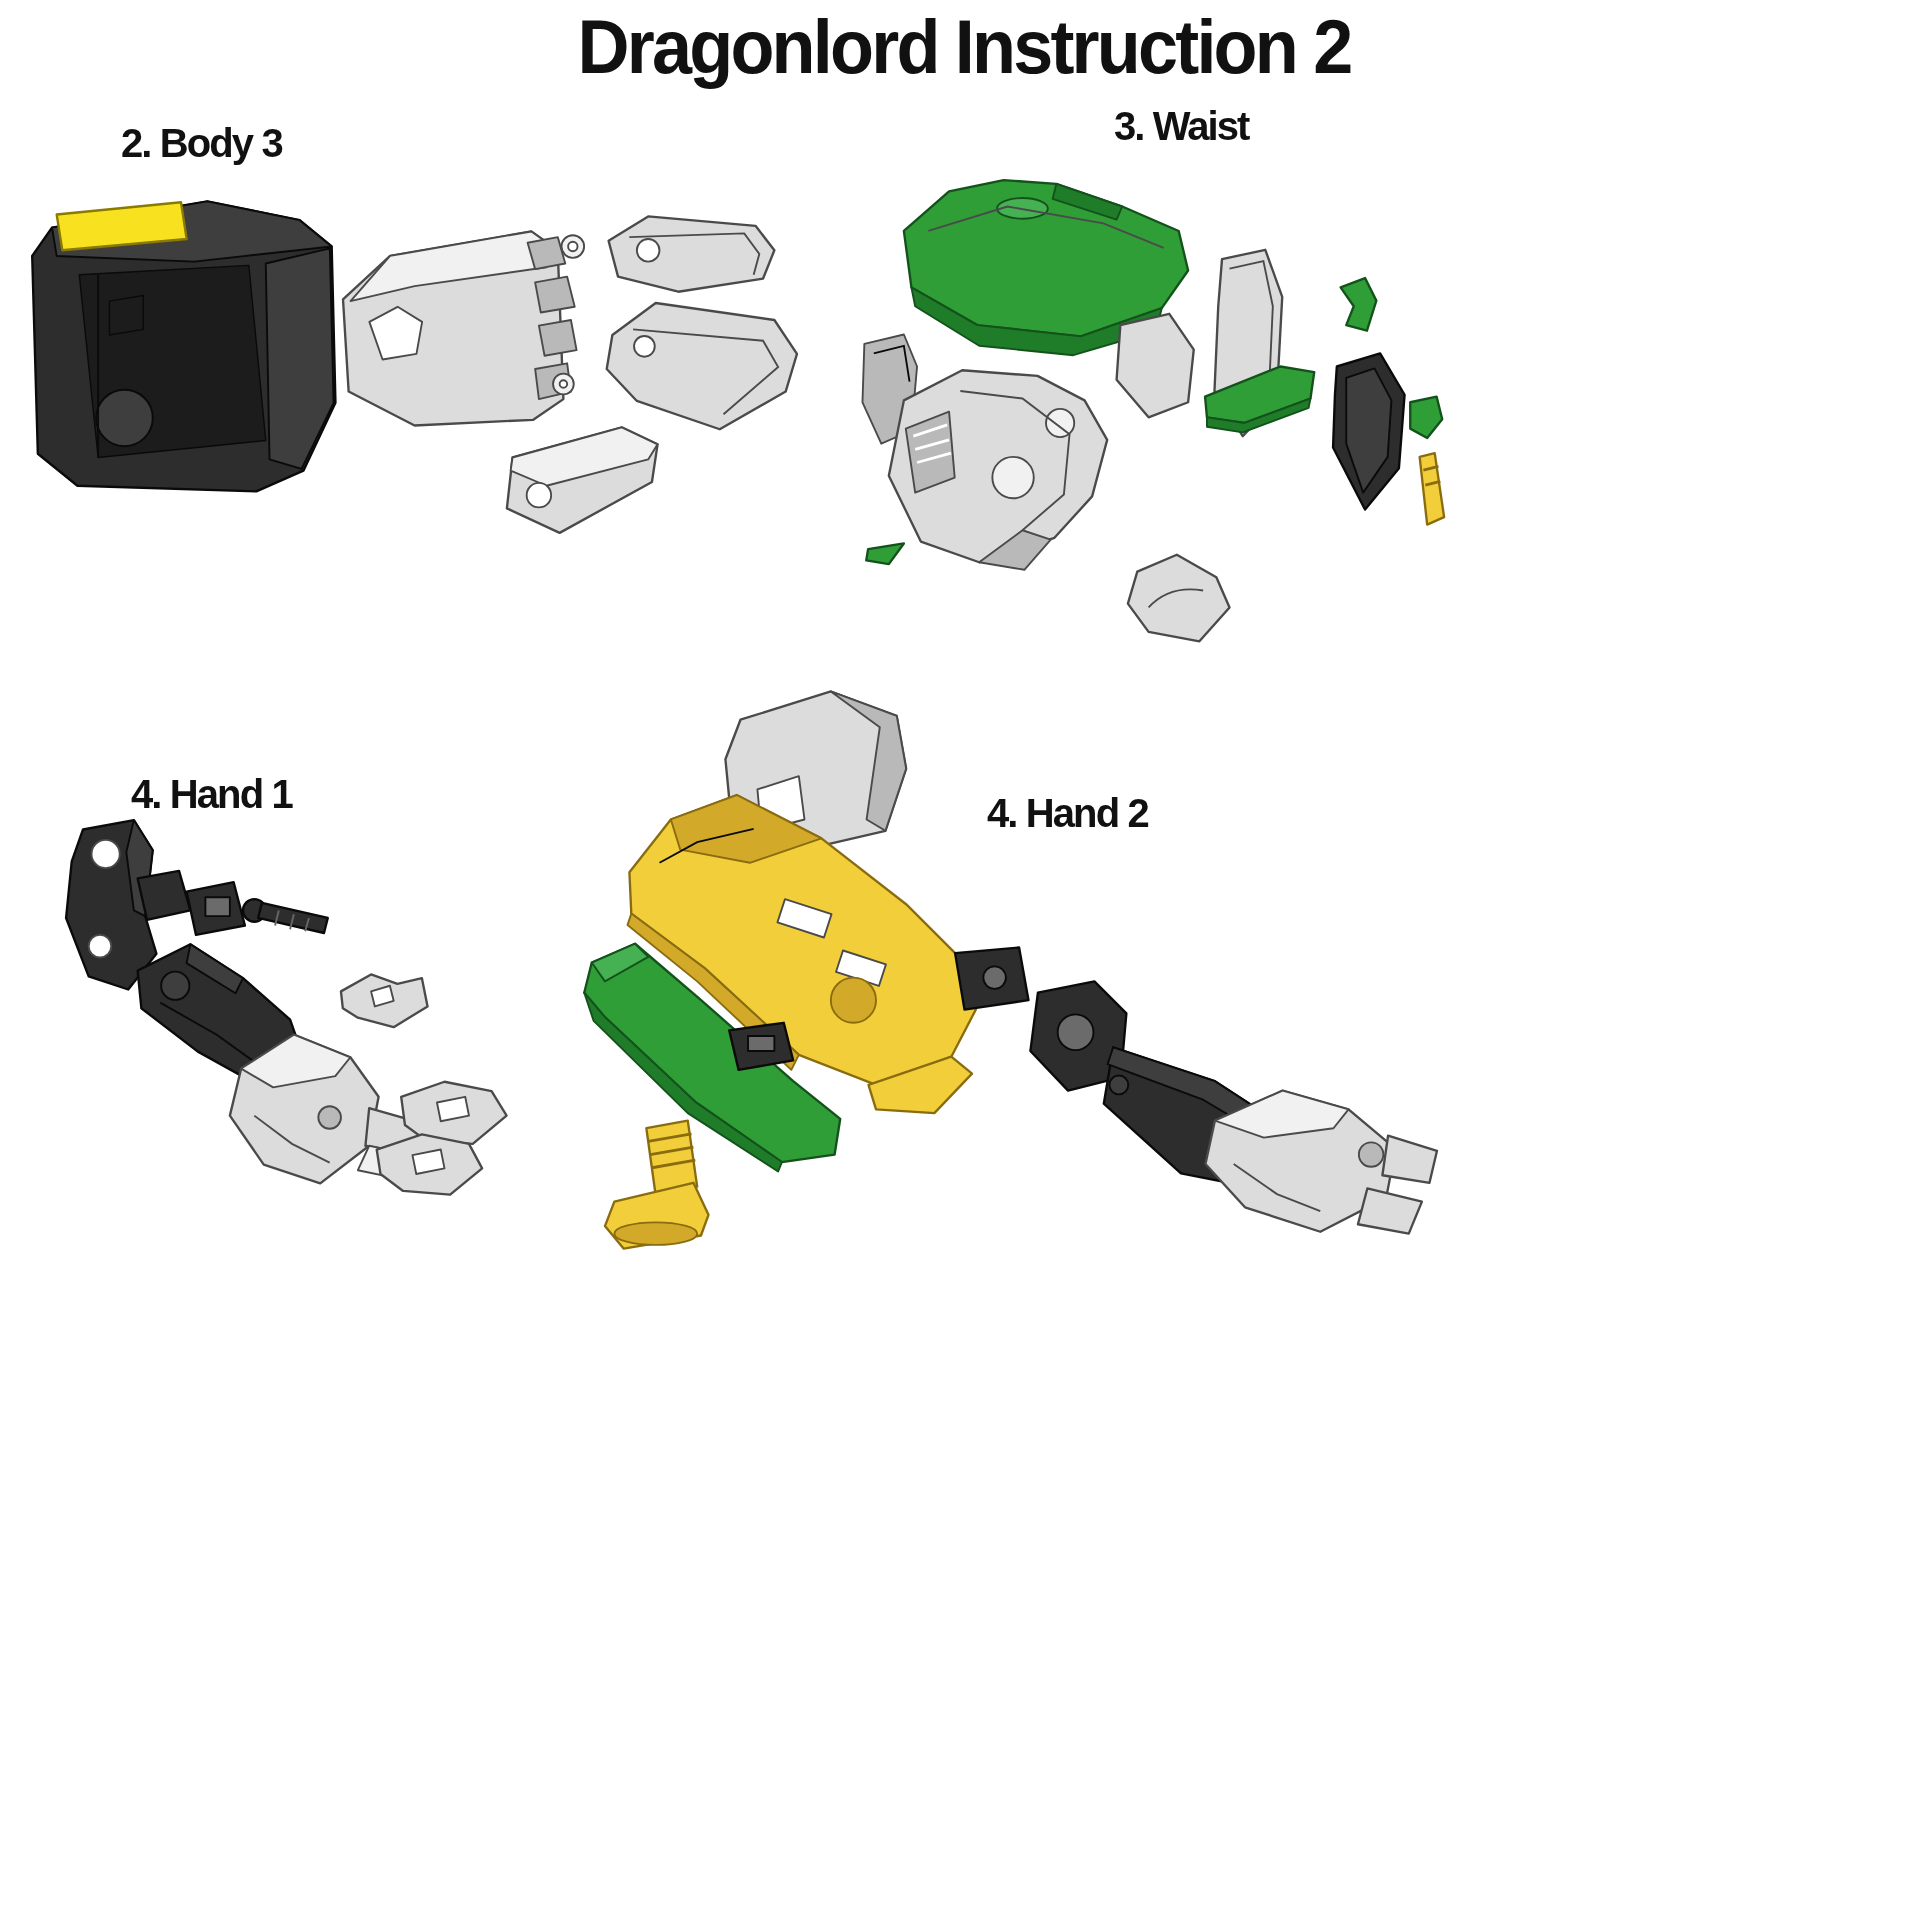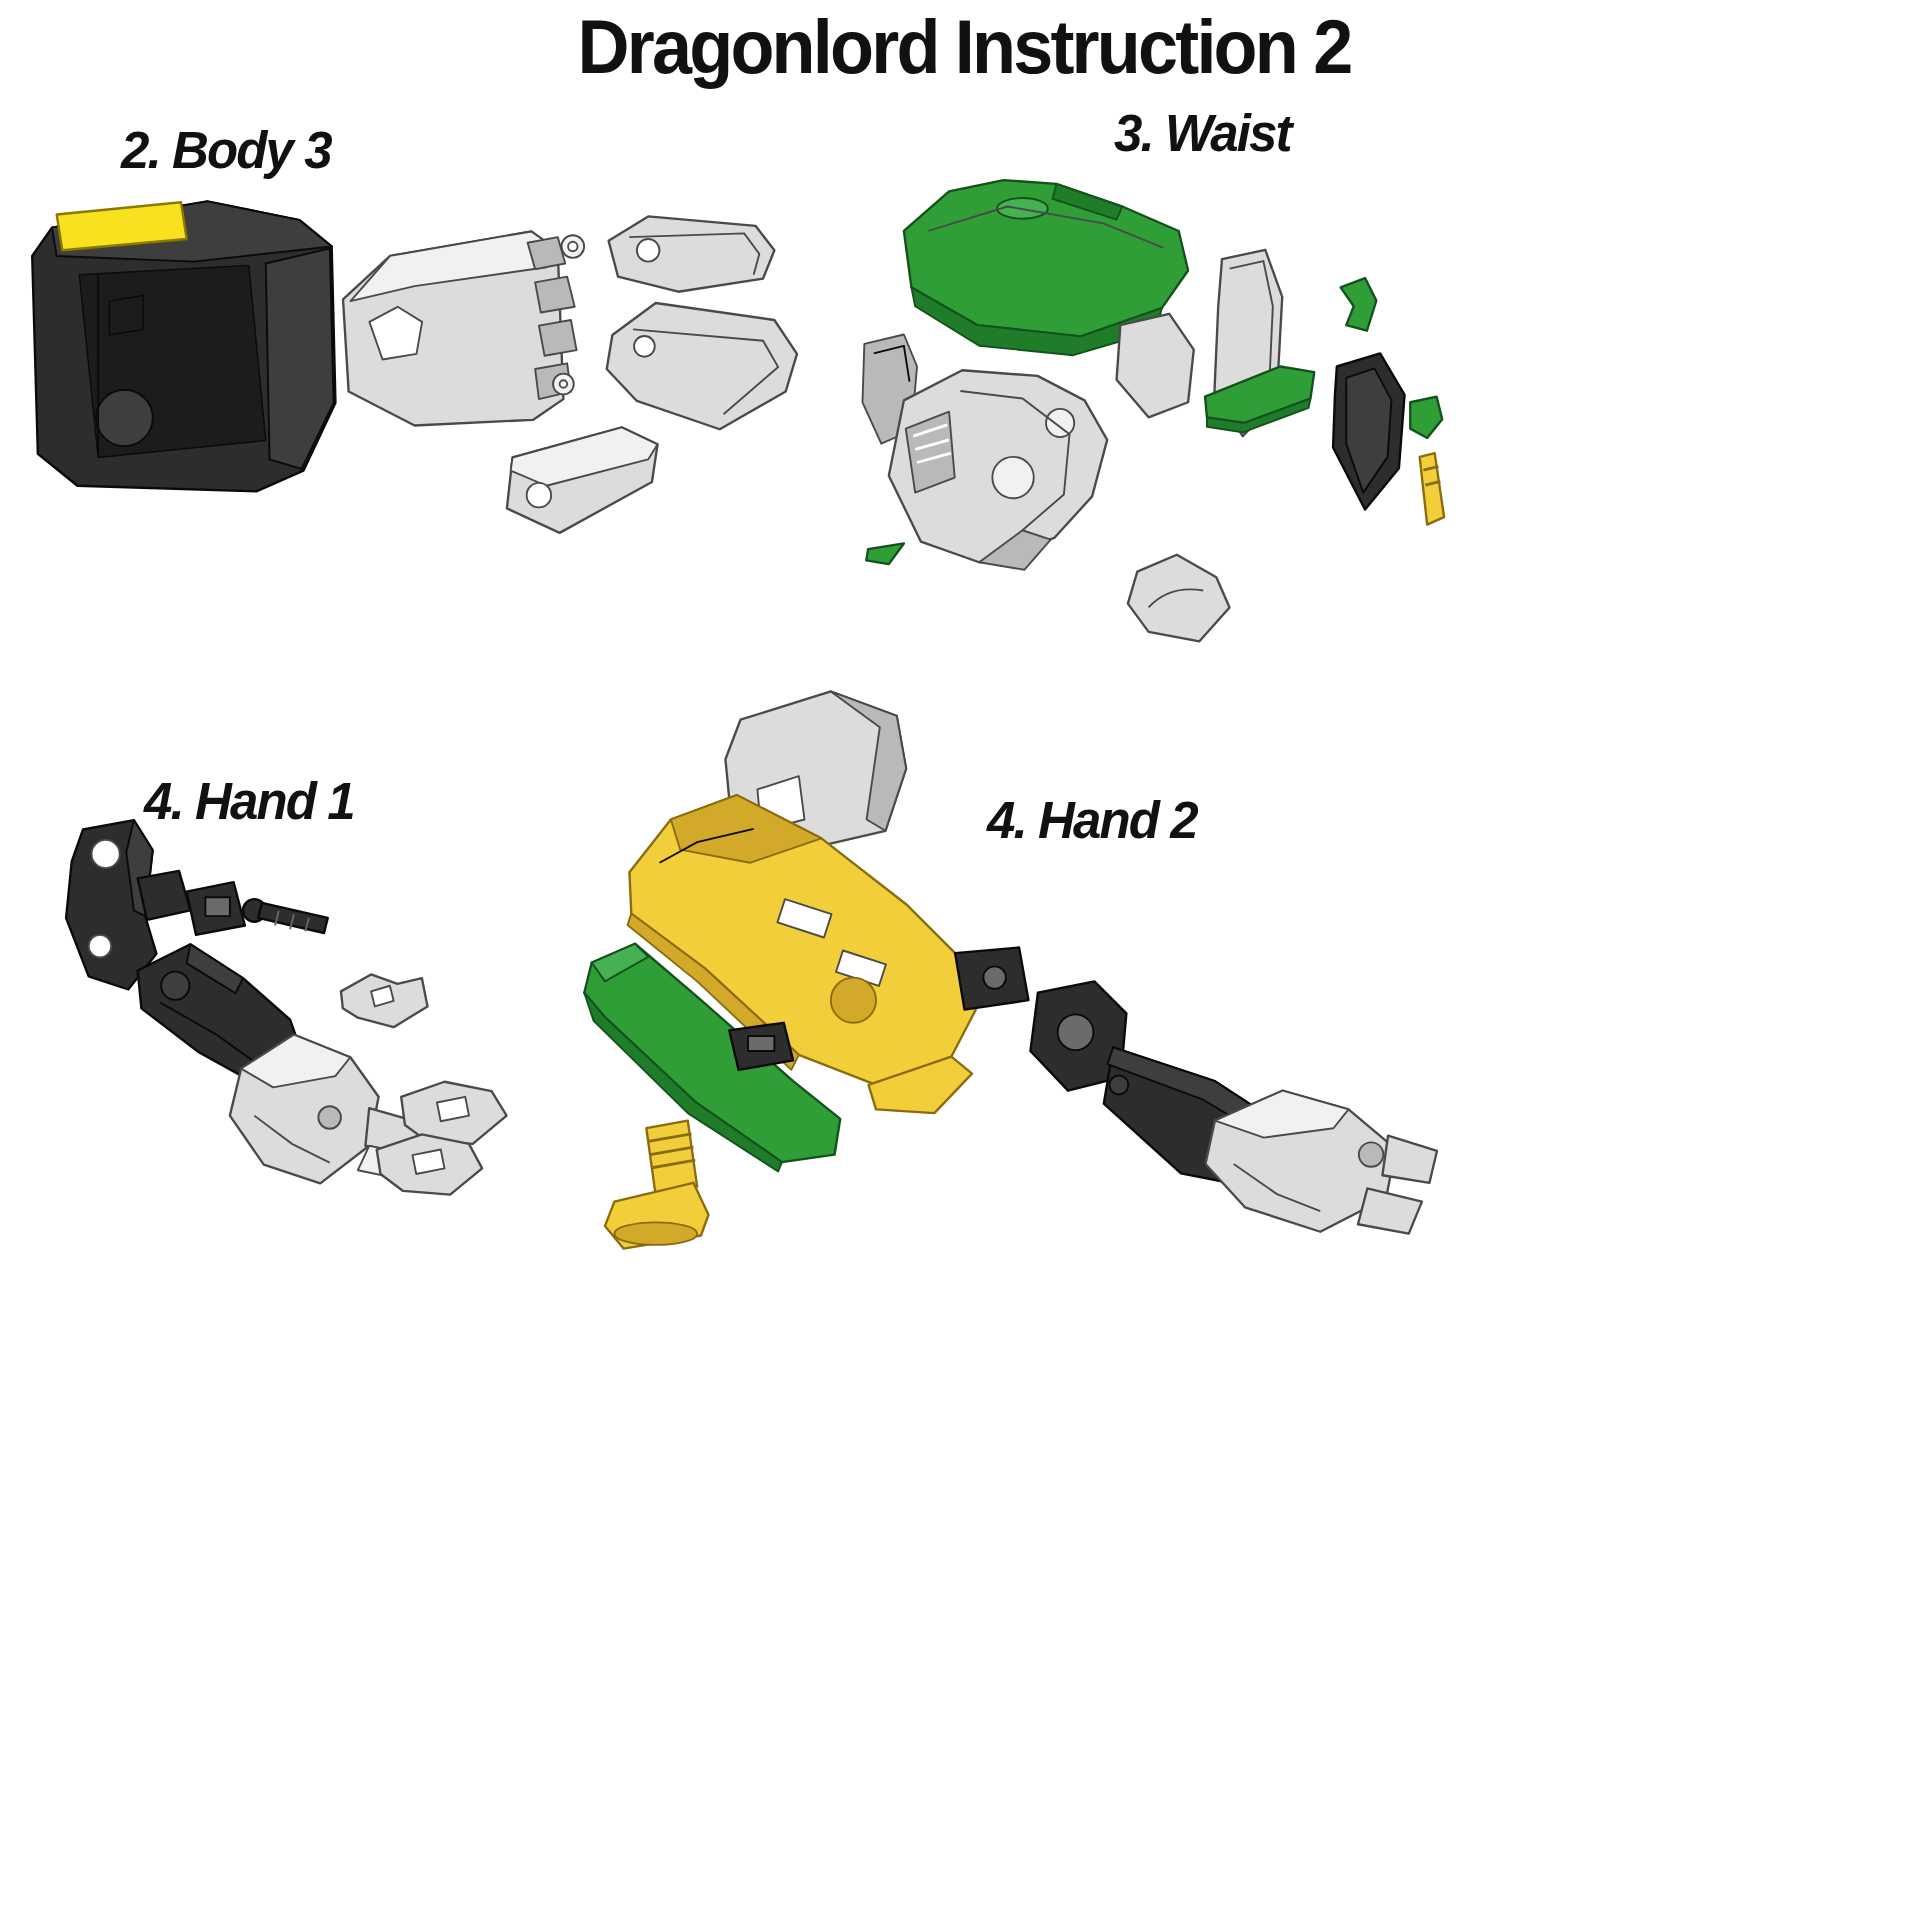--- a/index.html
+++ b/index.html
@@ -1,23 +1,23 @@
 <!DOCTYPE html>
 <html style="--background: #ffffff; --text: #111111; --black-part: #2d2d2d; --gray-part: #dcdcdc; --green-part: #2f9e37; --yellow-part: #f2cf3a; --yellow-bright: #f8e21f;font-size:15px"><head>
 <meta charset="utf-8">
 <style>
   html,body{margin:0;padding:0;background:#ffffff;}
   #canvas{position:relative;width:1928px;height:1580px;background:var(--background,#ffffff);
           font-family:"Liberation Sans",sans-serif;color:var(--text,#111111);overflow:hidden;}
   .title{position:absolute;top:5.6px;left:0;width:100%;text-align:center;
          font-size:72px;font-weight:700;letter-spacing:-2.8px;transform:scaleY(1.05);}
-  .section-label{position:absolute;font-size:51px;font-weight:700;letter-spacing:-1.9px;white-space:nowrap;font-style:italic;}
+  .section-label{position:absolute;font-size:40px;font-weight:700;letter-spacing:-1.9px;white-space:nowrap;}
   #label-body3{left:121px;top:121px;}
   #label-waist{left:1088px;top:104px;margin-left:26px;}
-  #label-hand1{left:144px;top:772px;}
+  #label-hand1{left:131px;top:772px;}
   #label-hand2{left:987px;top:791px;}
   svg{position:absolute;overflow:visible;}
   #svg-body3{left:19px;top:188px;}
   #svg-waist{left:838px;top:165px;}
   #svg-hand1{left:47px;top:805px;}
   #svg-hand2{left:556px;top:678px;}
   polygon,path,rect,circle,ellipse{stroke-linejoin:round;}
   .pk {fill:var(--black-part,#2d2d2d);stroke:#0a0a0a;stroke-width:2.5;}
   .pk2{fill:#3e3e3e;stroke:#0a0a0a;stroke-width:2;}
   .pk3{fill:#1c1c1c;stroke:#0a0a0a;stroke-width:1.5;}

